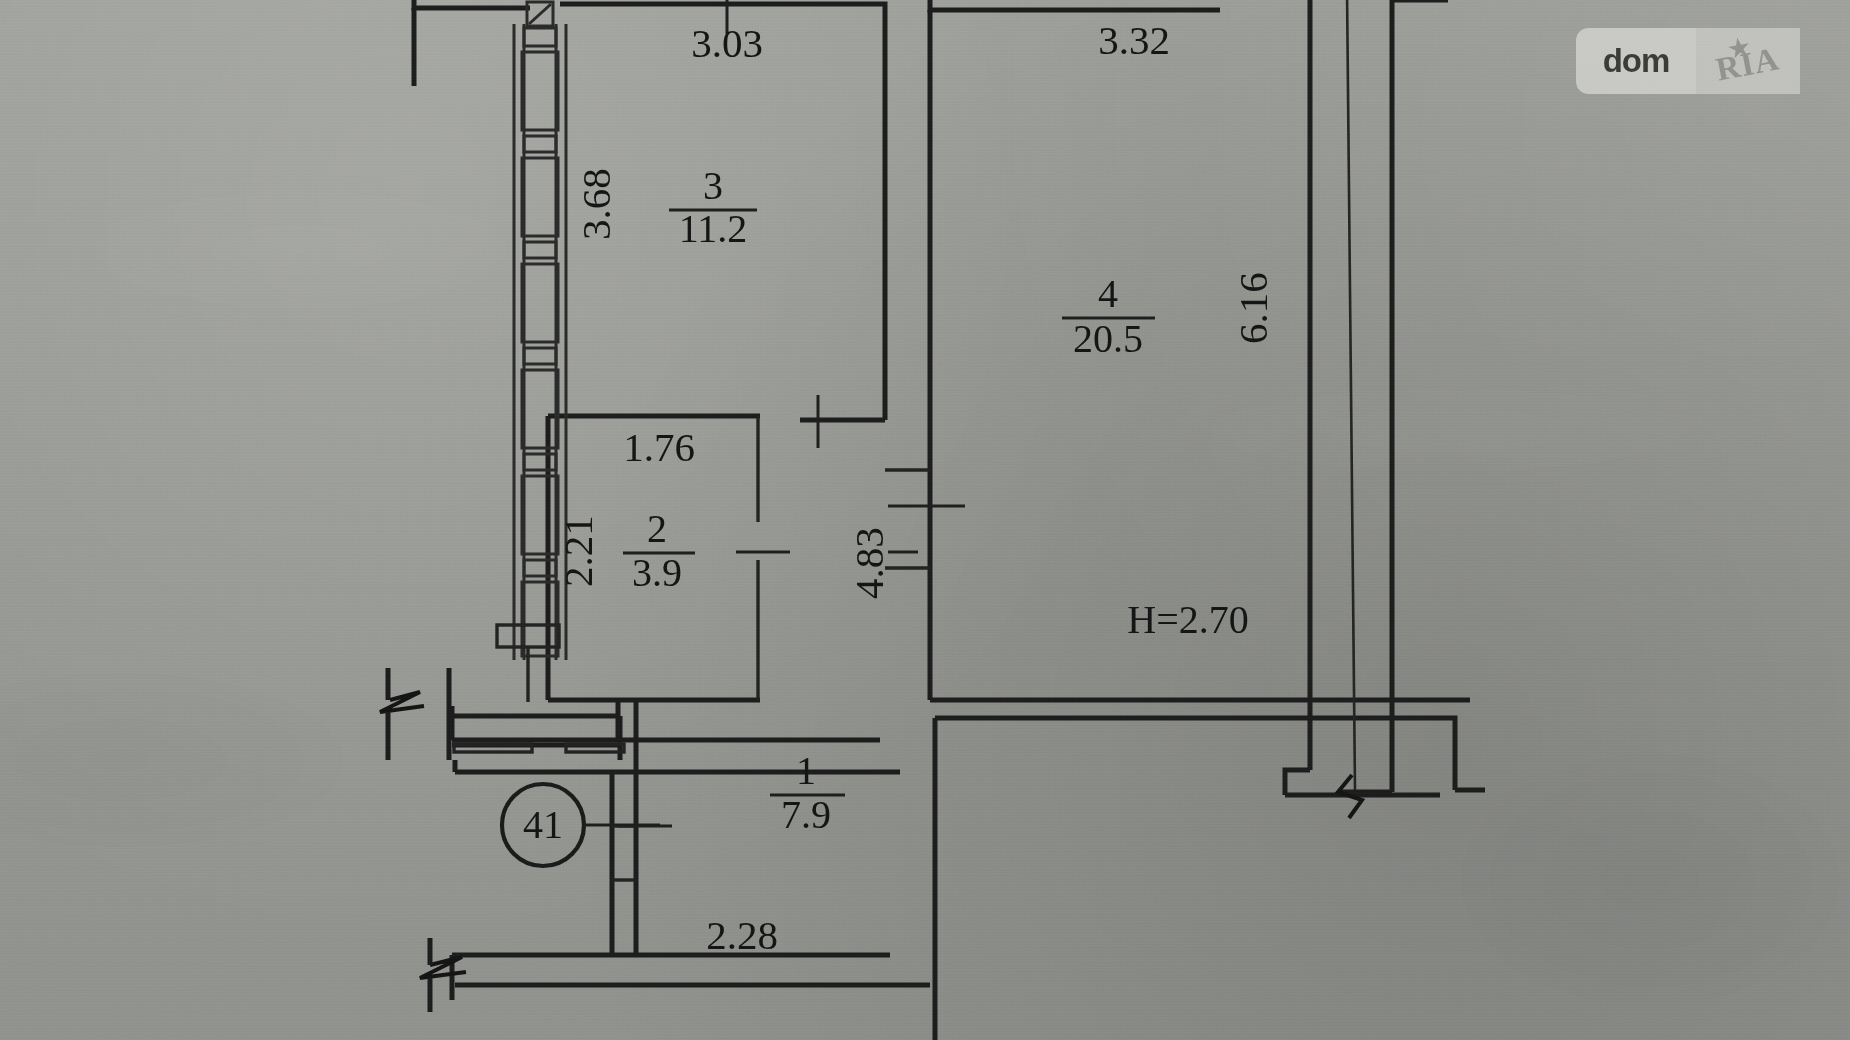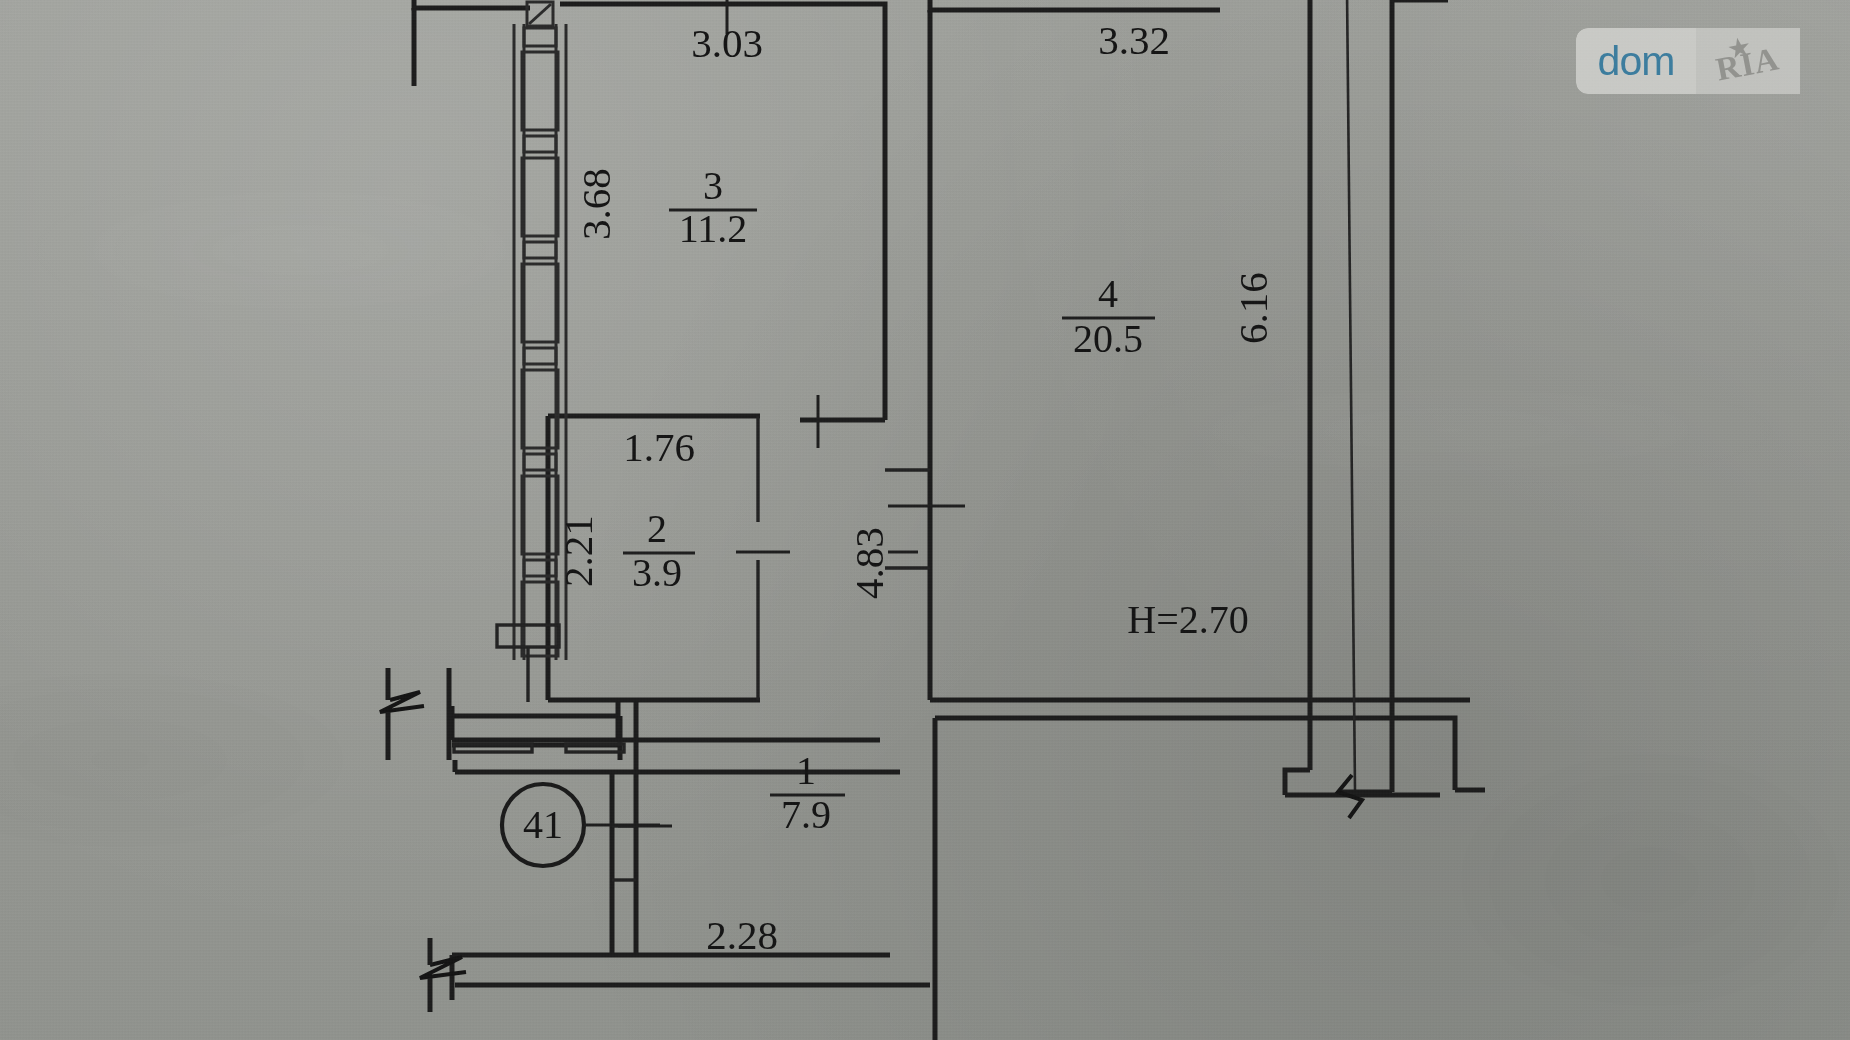--- a/index.html
+++ b/index.html
@@ -69,21 +69,21 @@
     overflow:hidden;
   }
   #wm-dom{
     flex:0 0 120px;
     background:rgba(232,232,229,.93);
     display:flex;align-items:center;justify-content:center;
     border-radius:12px 0 0 12px;
   }
   #wm-dom span{
     font-family:"Liberation Sans", sans-serif;
-    font-size:41px;color:#0369a1;letter-spacing:-1px;font-weight:400;
+    font-size:33px;color:#000000;letter-spacing:-1px;font-weight:700;
   }
   #wm-ria{
     flex:1;
     background:rgba(222,222,219,.88);
     position:relative;
     display:flex;align-items:center;justify-content:center;
   }
   #wm-ria .ria{
     font-family:"Liberation Serif", serif;
     font-size:33px;color:#8c8c88;font-weight:700;

